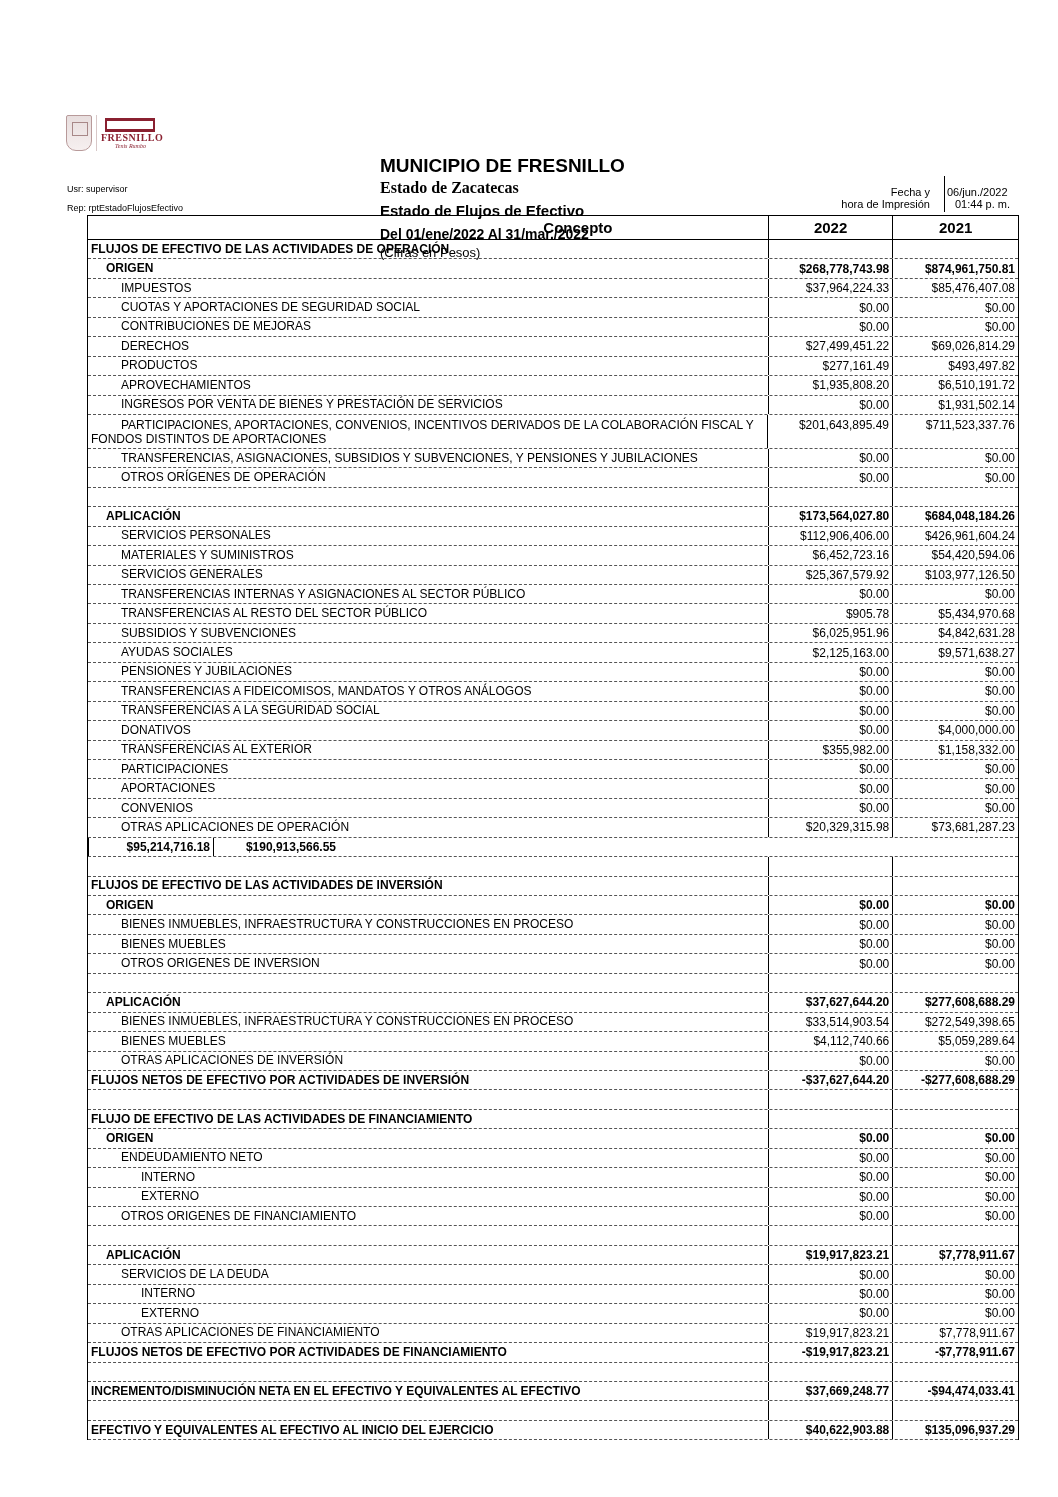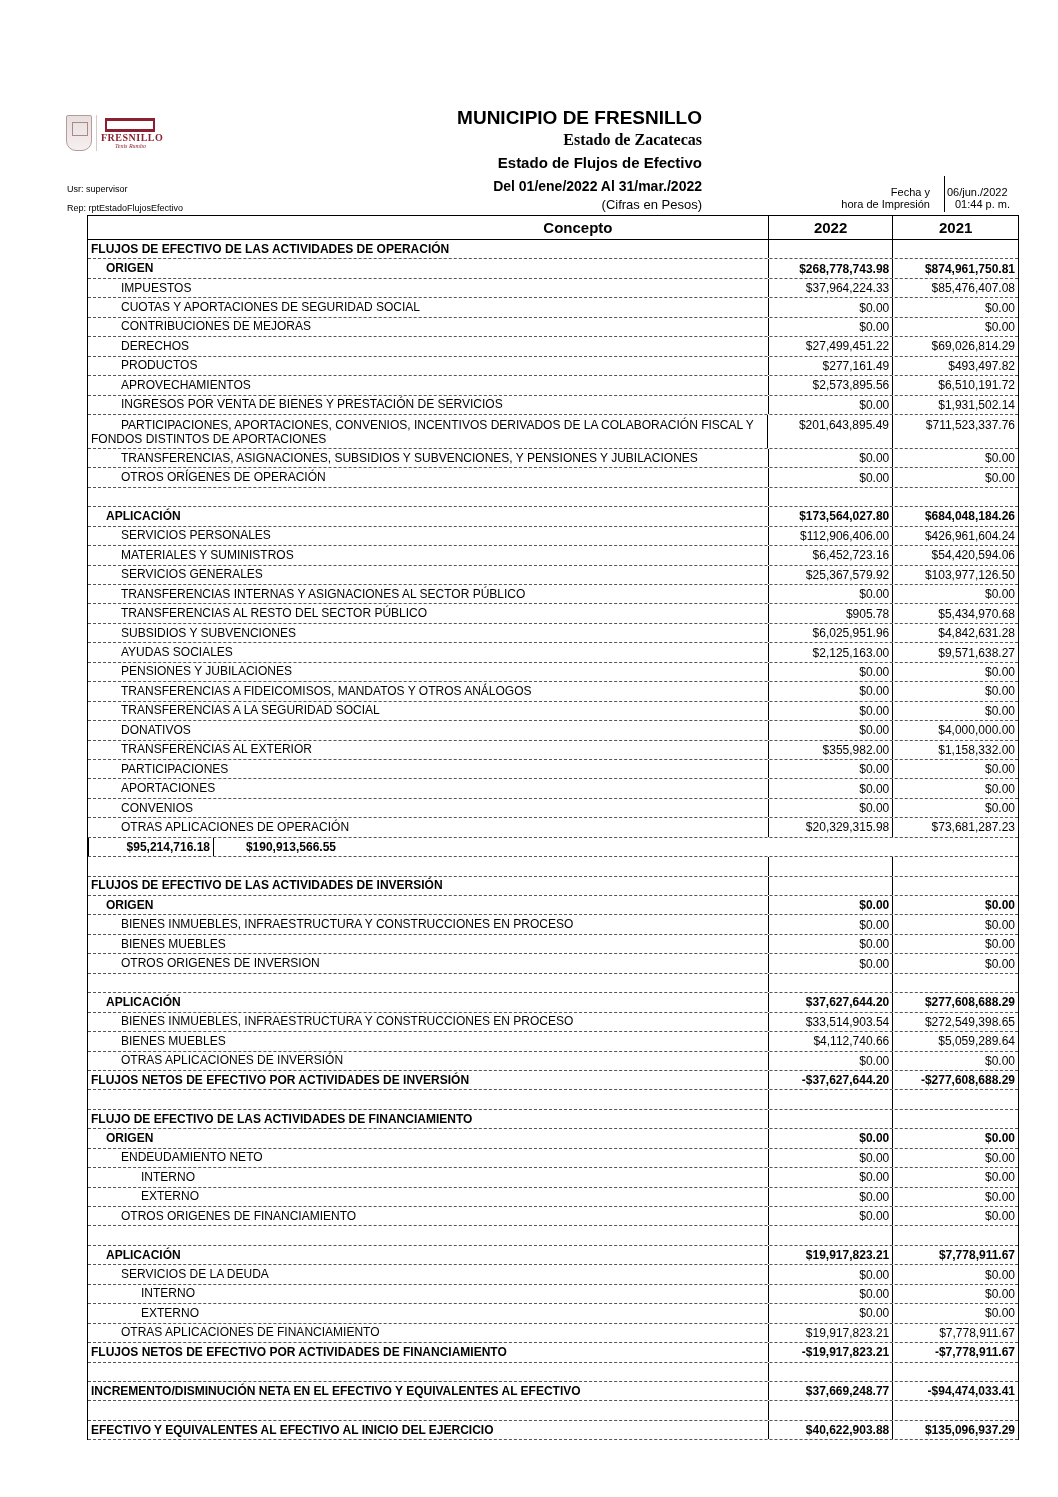--- a/index.html
+++ b/index.html
@@ -8,21 +8,21 @@
 
     .logo { position: absolute; left: 66px; top: 113px; width: 100px; height: 40px; display: flex; align-items: center; gap: 4px; text-align: right; }
     .logo .shield { width: 26px; height: 36px; border: 1px solid #b89a9a; border-radius: 2px 2px 10px 10px; background: linear-gradient(#e8dede, #f6efef); position: relative; }
     .logo .shield::after { content: ""; position: absolute; left: 5px; top: 6px; width: 14px; height: 12px; border: 1px solid #a88888; }
     .logo .sep { width: 1px; height: 36px; background: #d8c8c8; }
     .logo .brand { display: flex; flex-direction: column; align-items: flex-start; }
     .logo .bldg { width: 50px; height: 14px; border: 2px solid #8a2030; border-bottom-width: 3px; border-top-width: 3px; margin-left: 4px; }
     .logo .name { font-family: "Liberation Serif", serif; color: #8a2030; font-size: 10px; letter-spacing: 0.5px; line-height: 11px; font-weight: bold; }
     .logo .tag { font-family: "Liberation Serif", serif; font-style: italic; color: #8a2030; font-size: 6px; margin-left: 14px; }
 
-    .title { position: absolute; left: 380px; width: 322px; text-align: right; font-weight: bold; }
+    .title { position: absolute; left: 380px; width: 322px; text-align: left; font-weight: bold; margin-top: 48px; }
     .t1 { top: 107px; font-size: 19px; }
     .t2 { top: 131px; font-size: 16px; font-family: Liberation Serif, serif; }
     .t3 { top: 154px; font-size: 15px; }
     .t4 { top: 178px; font-size: 14px; }
     .t5 { top: 197px; font-size: 13px; font-weight: normal; }
 
     .meta { position: absolute; font-size: 9px; }
     .usr { left: 67px; top: 184px; }
     .rep { left: 67px; top: 203px; }
 
@@ -116,21 +116,21 @@
         <div class="c1">$27,499,451.22</div>
         <div class="c2">$69,026,814.29</div>
       </div>
       <div class="row">
         <div class="c0 i2">PRODUCTOS</div>
         <div class="c1">$277,161.49</div>
         <div class="c2">$493,497.82</div>
       </div>
       <div class="row">
         <div class="c0 i2">APROVECHAMIENTOS</div>
-        <div class="c1">$2,573,895.56</div>
+        <div class="c1">$1,935,808.20</div>
         <div class="c2">$6,510,191.72</div>
       </div>
       <div class="row">
         <div class="c0 i2">INGRESOS POR VENTA DE BIENES Y PRESTACIÓN DE SERVICIOS</div>
         <div class="c1">$0.00</div>
         <div class="c2">$1,931,502.14</div>
       </div>
       <div class="row tall">
         <div class="c0 i2">PARTICIPACIONES, APORTACIONES, CONVENIOS, INCENTIVOS DERIVADOS DE LA COLABORACIÓN FISCAL Y FONDOS DISTINTOS DE APORTACIONES</div>
         <div class="c1">$201,643,895.49</div>

